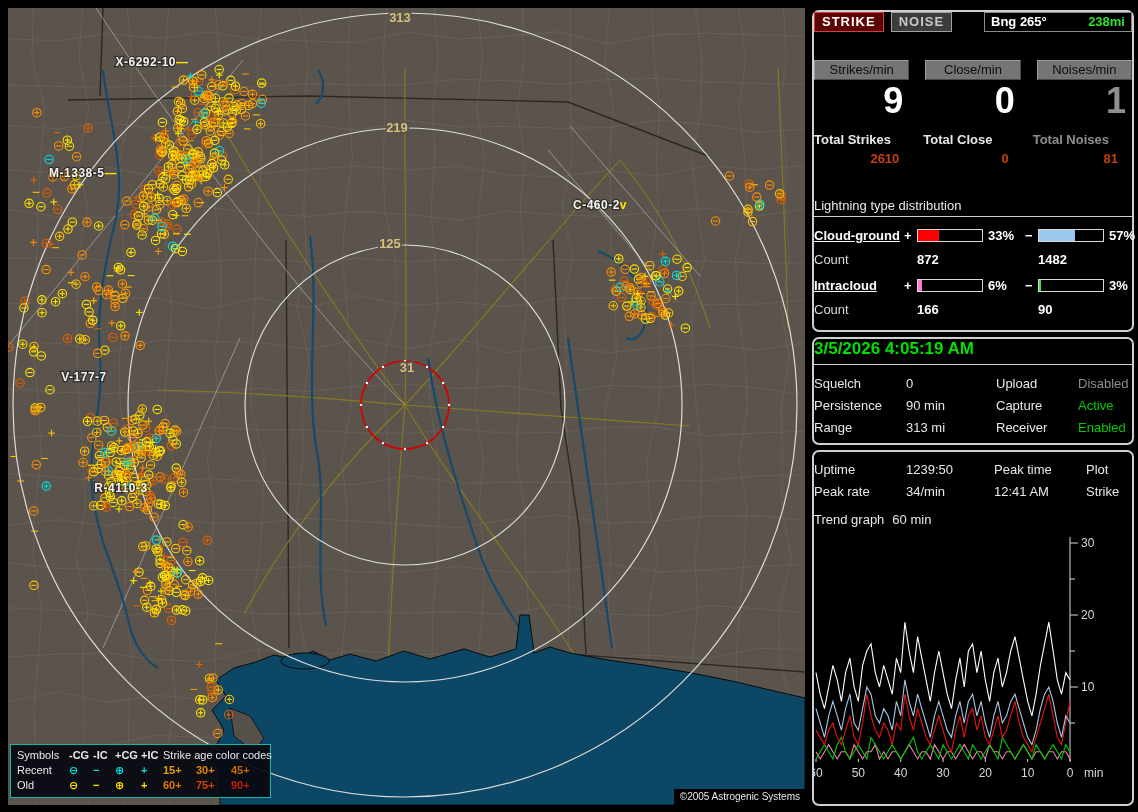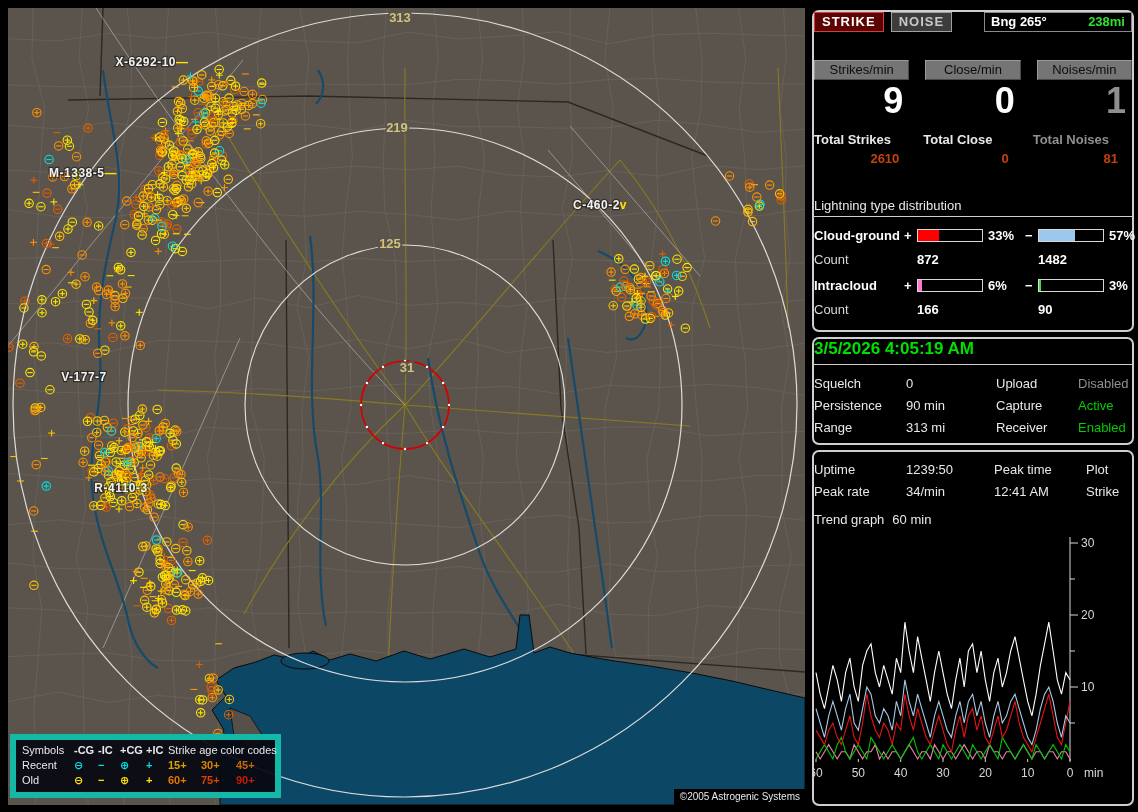--- a/index.html
+++ b/index.html
@@ -12,21 +12,21 @@
   .map{position:absolute;left:8px;top:8px;width:797px;height:797px;background:#5b544d;overflow:hidden;}
   .map svg{position:absolute;left:0;top:0;}
   .ring-label{fill:#d2c27c;font-size:13px;font-weight:bold;text-anchor:middle;
     paint-order:stroke;stroke:#5b544d;stroke-width:4px;}
   .station-label{fill:#f2f2f2;font-size:12px;font-weight:bold;letter-spacing:.5px;
     paint-order:stroke;stroke:rgba(0,0,0,.45);stroke-width:2.5px;}
   .copyright{position:absolute;right:0;bottom:0;background:#000;color:#e8e8e8;
     font-size:10px;padding:2px 5px 3px 6px;}
   
   .legend{position:absolute;left:2px;bottom:7px;width:248px;background:rgba(6,8,16,.92);
-    border:6px solid #14b8a6;padding:3px 5px 4px 6px;font-size:11px;color:#e8e8e8;}
+    border:1px solid #14b8a6;padding:3px 5px 4px 6px;font-size:11px;color:#e8e8e8;}
   .lg-row{display:grid;grid-template-columns:52px 24px 22px 26px 22px 33px 35px 32px;
     align-items:center;line-height:15px;}
   .lg-head span{color:#e8e8e8;}
   .lg-age-head{grid-column:6 / span 3;text-align:left;white-space:nowrap;}
   .lg-sym{font-weight:bold;text-align:left;}
   .lg-age{font-weight:bold;}
   
   .panel{position:absolute;left:812px;width:322px;background:#000;border:2px solid #cfcfcf;
     border-radius:7px;box-sizing:border-box;color:#e8e8e8;font-size:13px;}
   .p1{top:10px;height:322px;}
@@ -44,21 +44,21 @@
   .rates{display:grid;grid-template-columns:1fr 1fr 1fr;gap:16px;margin-top:28px;}
   .rate-box{background:#757575;color:#0d0d0d;text-align:center;padding:1px 2px 2px;
     border:1px solid #9b9b9b;border-bottom-color:#4a4a4a;border-right-color:#4a4a4a;}
   .rate-num{font-size:36px;font-weight:bold;text-align:right;padding-right:6px;margin-top:2px;line-height:1.05;}
   .totals{display:grid;grid-template-columns:1fr 1fr 1fr;gap:10px;margin-top:12px;font-weight:bold;}
   .total-label{white-space:nowrap;}
   .total-value{text-align:right;padding-right:14px;margin-top:4px;color:#c2410c;}
   .dist-title{margin-top:32px;padding-bottom:3px;border-bottom:1px solid #cfcfcf;}
   .dist-row{display:grid;grid-template-columns:90px 13px 66px 42px 13px 66px 1fr;
     align-items:center;margin-top:11px;font-weight:bold;}
-  .dist-name{color:#fff;}
+  .dist-name{color:#fff;text-decoration:underline;}
   .dist-sign{color:#fff;text-align:left;}
   .bar{height:11px;border:1px solid #d8d8d8;background:#000;}
   .bar-fill{height:100%;}
   .dist-pct{color:#fff;padding-left:5px;}
   .count-row{display:grid;grid-template-columns:90px 13px 66px 42px 13px 66px 1fr;
     margin-top:9px;}
   .count-label{color:#d8d8d8;}
   .count-val{font-weight:bold;color:#fff;}
   
   .datetime{font-size:17px;font-weight:bold;padding-bottom:5px;border-bottom:1px solid #cfcfcf;}

